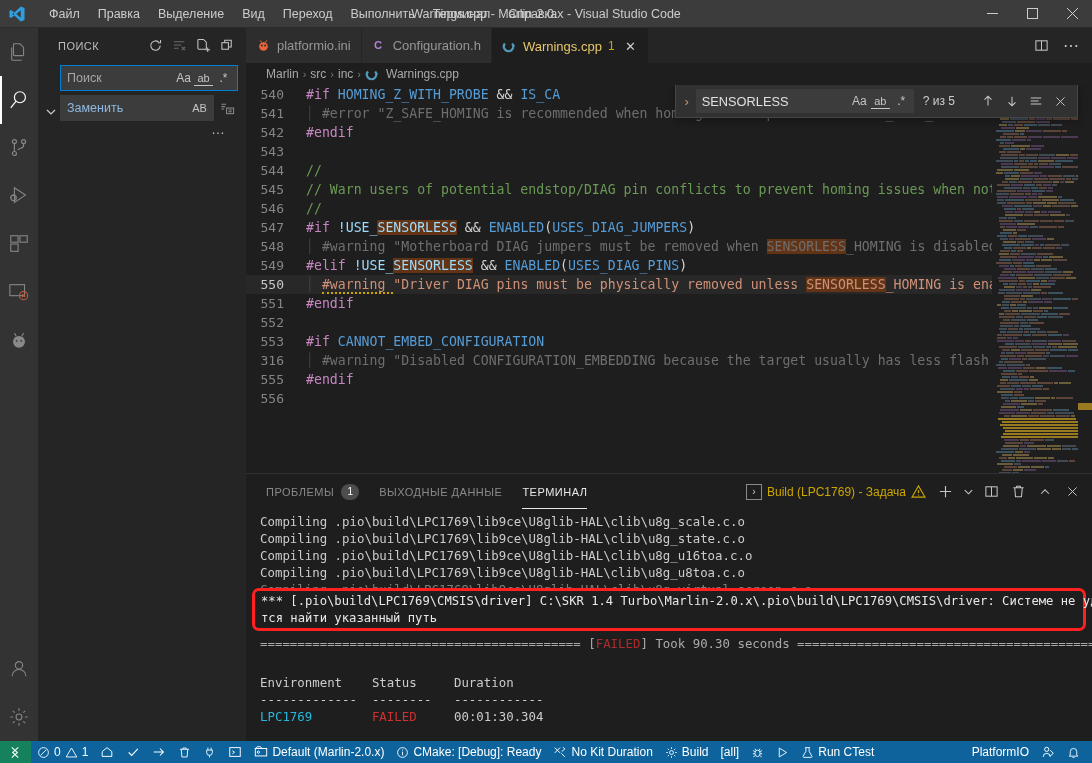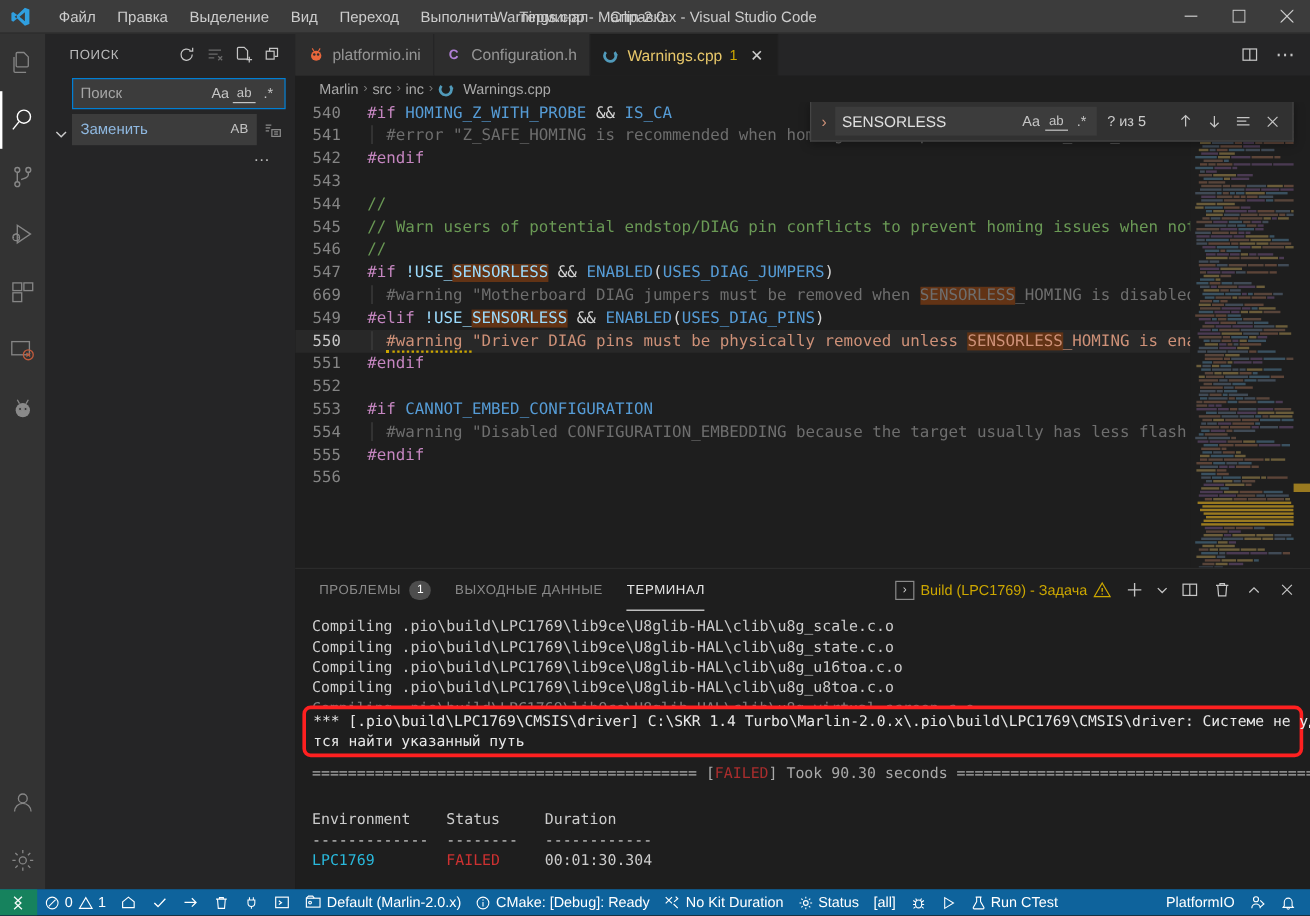--- a/index.html
+++ b/index.html
@@ -432,27 +432,27 @@
       <div class="code-wrap">
         <div class="code-scroll" id="codelines">
             <div class="code-line"><span class="gutter">540</span><span class="codetext"><span class="t-pre">#if </span><span class="t-macro">HOMING_Z_WITH_PROBE</span><span class="t-op"> &amp;&amp; </span><span class="t-macro">IS_CA</span></span></div>
             <div class="code-line"><span class="gutter">541</span><span class="codetext"><span class="ind-guide">│ </span><span class="t-dis">#error </span><span class="t-dis">"Z_SAFE_HOMING is recommended when homing with a probe. Enable Z_SAFE_HOMING or</span></span></div>
             <div class="code-line"><span class="gutter">542</span><span class="codetext"><span class="t-pre">#endif</span></span></div>
             <div class="code-line"><span class="gutter">543</span><span class="codetext"></span></div>
             <div class="code-line"><span class="gutter">544</span><span class="codetext"><span class="t-cmt">//</span></span></div>
             <div class="code-line"><span class="gutter">545</span><span class="codetext"><span class="t-cmt">// Warn users of potential endstop/DIAG pin conflicts to prevent homing issues when not</span></span></div>
             <div class="code-line"><span class="gutter">546</span><span class="codetext"><span class="t-cmt">//</span></span></div>
             <div class="code-line"><span class="gutter">547</span><span class="codetext"><span class="t-pre">#if </span><span class="t-plain">!</span><span class="t-plain">USE_</span><span class="t-plain hl">SENSORLESS</span><span class="t-op"> &amp;&amp; </span><span class="t-func">ENABLED</span><span class="t-op">(</span><span class="t-macro">USES_DIAG_JUMPERS</span><span class="t-op">)</span></span></div>
-            <div class="code-line"><span class="gutter">669</span><span class="codetext"><span class="ind-guide">│ </span><span class="t-dis">#warning </span><span class="t-dis">"Motherboard DIAG jumpers must be removed when </span><span class="t-dis hl">SENSORLESS</span><span class="t-dis">_HOMING is disabled.</span></span></div>
+            <div class="code-line"><span class="gutter">548</span><span class="codetext"><span class="ind-guide">│ </span><span class="t-dis">#warning </span><span class="t-dis">"Motherboard DIAG jumpers must be removed when </span><span class="t-dis hl">SENSORLESS</span><span class="t-dis">_HOMING is disabled.</span></span></div>
             <div class="code-line"><span class="gutter">549</span><span class="codetext"><span class="t-pre">#elif </span><span class="t-plain">!</span><span class="t-plain">USE_</span><span class="t-plain hl">SENSORLESS</span><span class="t-op"> &amp;&amp; </span><span class="t-func">ENABLED</span><span class="t-op">(</span><span class="t-macro">USES_DIAG_PINS</span><span class="t-op">)</span></span></div>
             <div class="code-line current"><span class="gutter">550</span><span class="codetext"><span class="ind-guide">│ </span><span class="t-warn squiggle">#warning </span><span class="t-warn">"Driver DIAG pins must be physically removed unless </span><span class="t-warn hl">SENSORLESS</span><span class="t-warn">_HOMING is enab</span></span></div>
             <div class="code-line"><span class="gutter">551</span><span class="codetext"><span class="t-pre">#endif</span></span></div>
             <div class="code-line"><span class="gutter">552</span><span class="codetext"></span></div>
             <div class="code-line"><span class="gutter">553</span><span class="codetext"><span class="t-pre">#if </span><span class="t-macro">CANNOT_EMBED_CONFIGURATION</span></span></div>
-            <div class="code-line"><span class="gutter">554</span><span class="codetext"><span class="ind-guide">│ </span><span class="t-dis">#warning </span><span class="t-dis">"Disabled CONFIGURATION_EMBEDDING because the target usually has less flash s</span></span></div>
+            <div class="code-line"><span class="gutter">316</span><span class="codetext"><span class="ind-guide">│ </span><span class="t-dis">#warning </span><span class="t-dis">"Disabled CONFIGURATION_EMBEDDING because the target usually has less flash s</span></span></div>
             <div class="code-line"><span class="gutter">555</span><span class="codetext"><span class="t-pre">#endif</span></span></div>
             <div class="code-line"><span class="gutter">556</span><span class="codetext"></span></div>
           </div>
         <div class="minimap" id="minimap">
           <div class="mm-scroll"></div>
         <div class="mm-row" style="padding-left: 6px;">
               <div class="mm-seg" style="width: 12px; background: rgb(64, 74, 85);"></div>
               <div class="mm-seg" style="width: 14px; background: rgb(87, 68, 58);"></div>
               <div class="mm-seg" style="width: 17px; background: rgb(64, 74, 85);"></div>
               <div class="mm-seg" style="width: 5px; background: rgb(64, 74, 85);"></div>
@@ -1454,21 +1454,21 @@
           </span>
           <span>No Kit Duration</span>
         </div>
         <div class="st-item">
           <span>
             <svg width="13" height="13" viewBox="0 0 16 16" fill="none" stroke="#fff" stroke-width="1.1">
               <circle cx="8" cy="8" r="2.4"></circle>
               <path d="M8 1.5v2M8 12.5v2M1.5 8h2M12.5 8h2M3.4 3.4l1.4 1.4M11.2 11.2l1.4 1.4M12.6 3.4l-1.4 1.4M4.8 11.2l-1.4 1.4"></path>
             </svg>
           </span>
-          <span>Status</span>
+          <span>Build</span>
         </div>
         <div class="st-item">
           <span>[all]</span>
         </div>
         <div class="st-item">
           <span>
             <svg width="13" height="13" viewBox="0 0 16 16" fill="none" stroke="#fff" stroke-width="1.1">
               <ellipse cx="8" cy="9" rx="3.2" ry="4"></ellipse>
               <path d="M4.8 7 2.5 5.5M11.2 7l2.3-1.5M4.8 9.5h-2.5M11.2 9.5h2.5M4.8 12l-2 1.5M11.2 12l2 1.5M6 5.2 5 3.4M10 5.2l1-1.8"></path>
             </svg>

